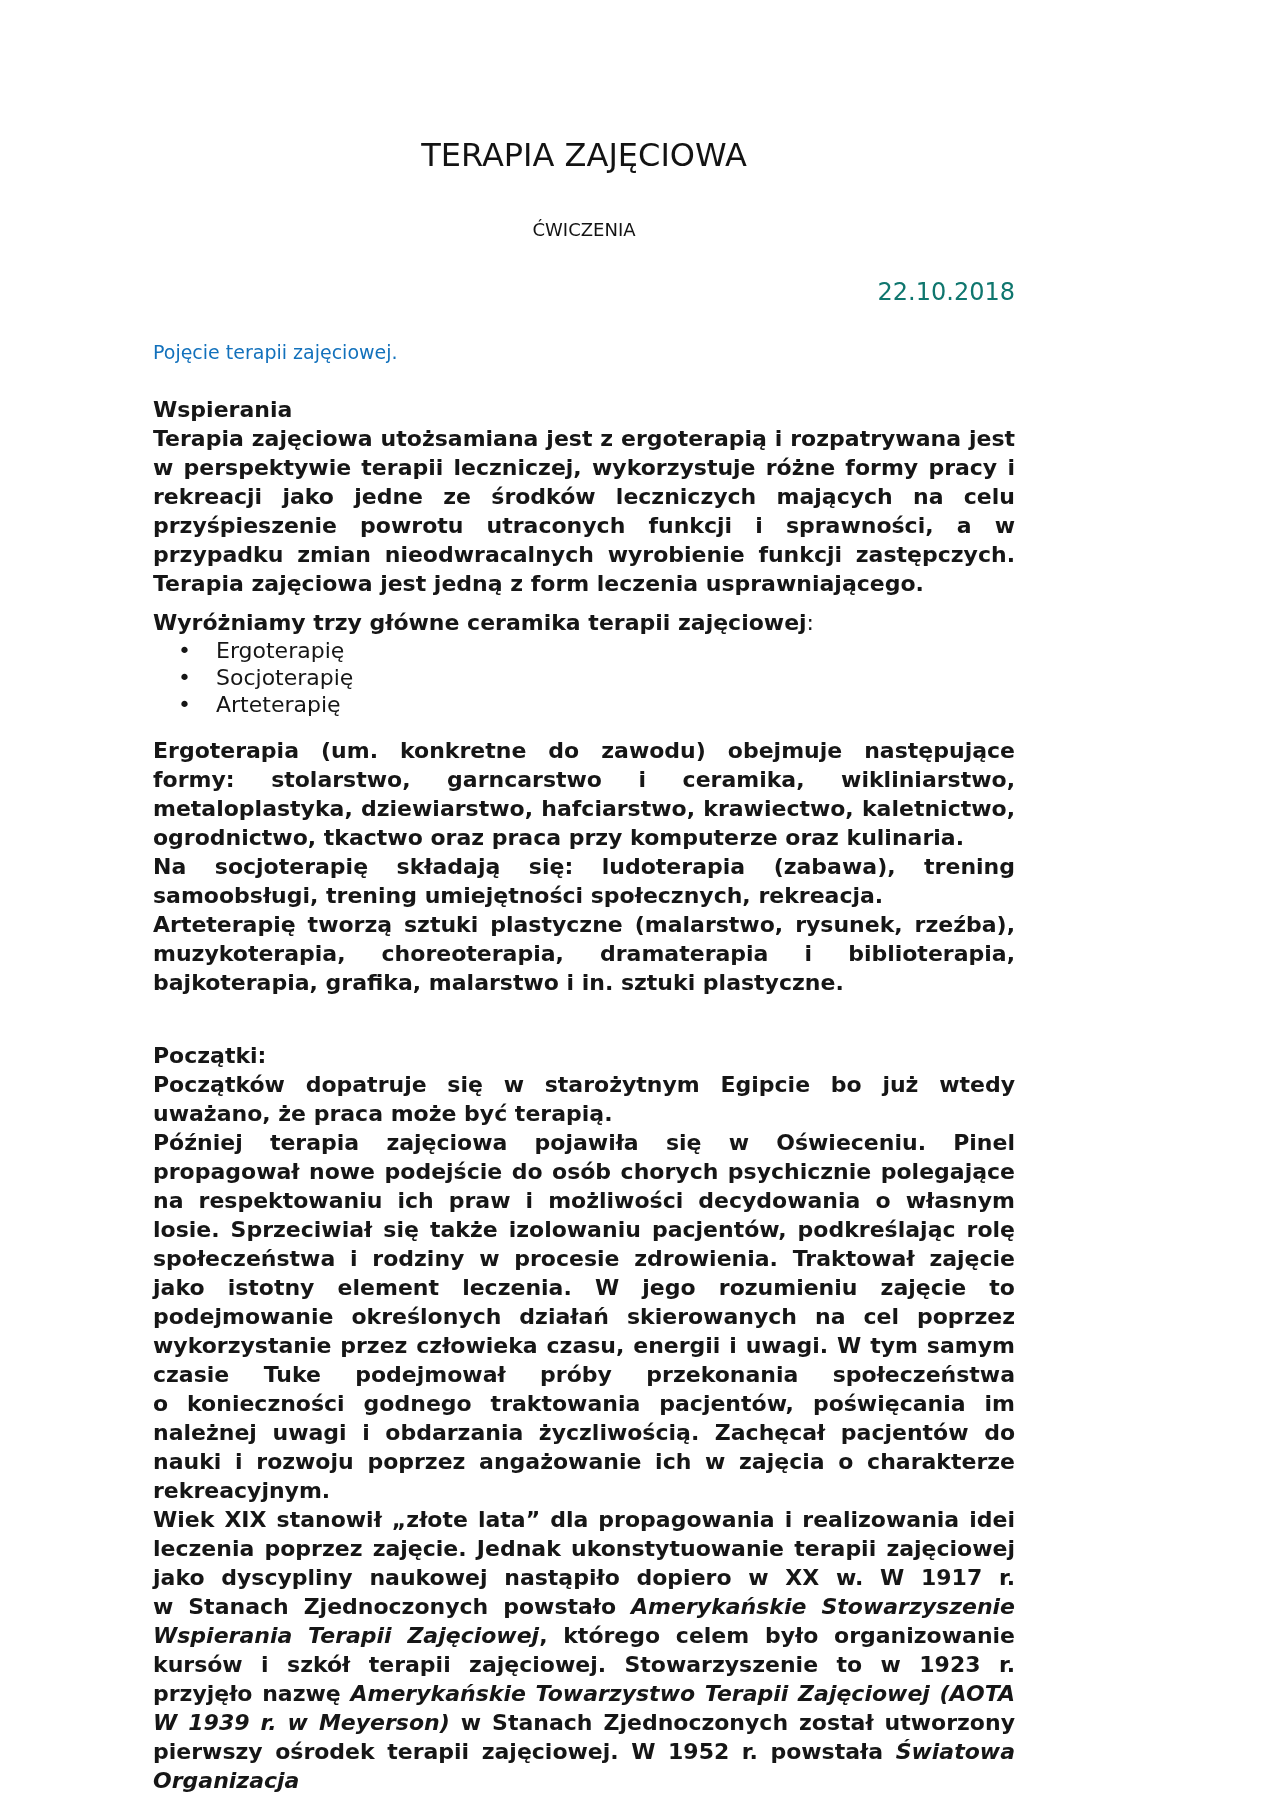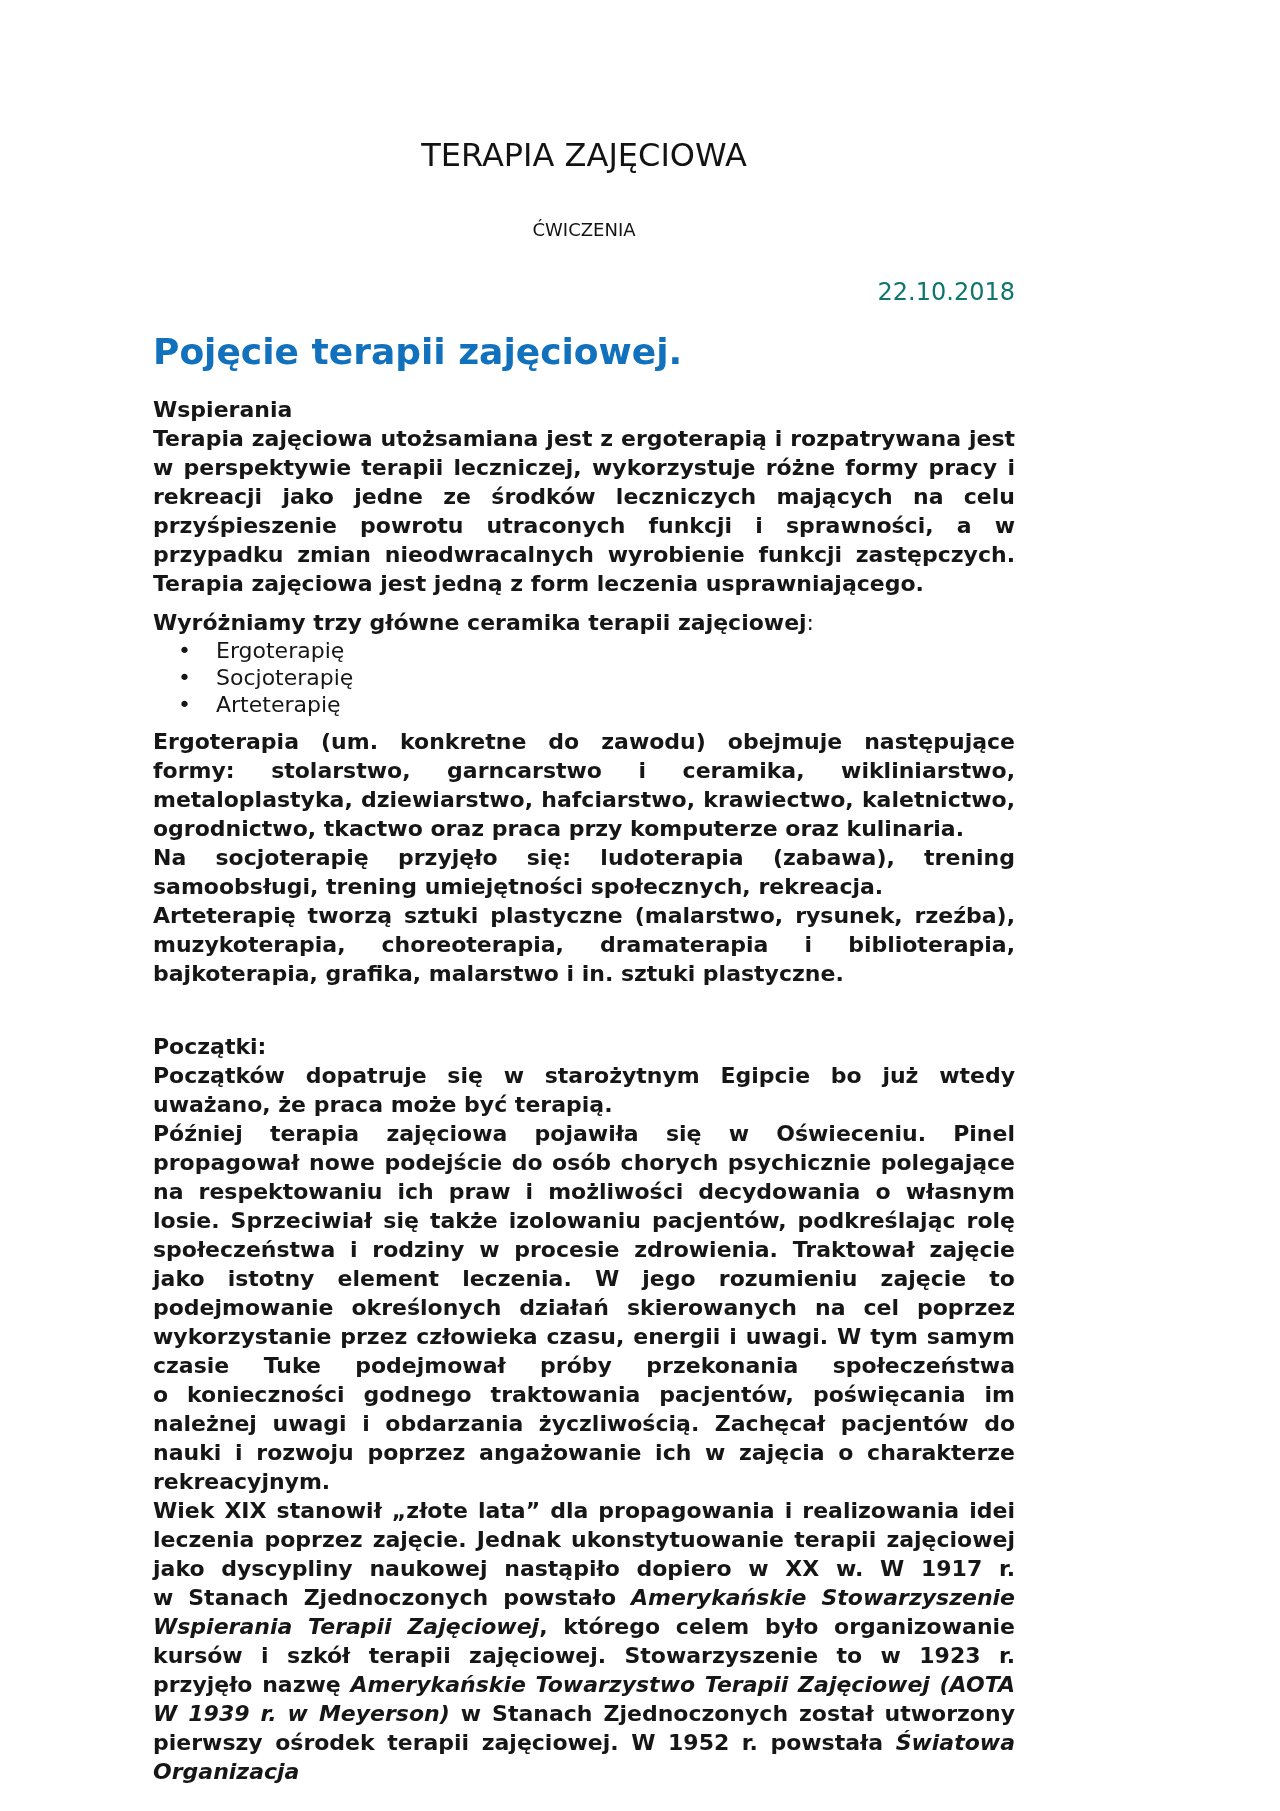--- a/index.html
+++ b/index.html
@@ -30,23 +30,23 @@
     margin: 0 0 33px 0;
     color: #131313;
   }
   .doc-date {
     text-align: right;
     font-size: 24px;
     line-height: 30px;
     margin: 0 0 28px 0;
   }
   .section-heading {
-    font-size: 36px;
+    font-size: 19px;
     line-height: 34px;
-    font-weight: bold;
+    font-weight: normal;
     margin: 0 0 26px 0;
   }
   p { margin: 0; }
   .lead { font-weight: bold; }
   .para { text-align: justify; font-weight: bold; }
   .types-heading { margin-top: 10px; }
   .b { font-weight: bold; }
   .i { font-style: italic; }
   ul.bullets {
     list-style: none;
@@ -56,21 +56,21 @@
   ul.bullets li {
     position: relative;
     padding-left: 63px;
     line-height: 27px;
   }
   ul.bullets .bullet {
     position: absolute;
     left: 25px;
     top: 0;
   }
-  .gap-top { margin-top: 9px; }
+  .gap-top { margin-top: 18px; }
   .gap-top-lg { margin-top: 44px; }
   .wide { line-height: 29px; }
 </style>
 </head>
 <body>
 
 <div class="page">
 
   <div class="doc-title">TERAPIA ZAJĘCIOWA</div>
 
@@ -98,21 +98,21 @@
       <span>Socjoterapię</span>
     </li>
     <li>
       <span class="bullet">•</span>
       <span>Arteterapię</span>
     </li>
   </ul>
 
   <p class="para gap-top">Ergoterapia (um. konkretne do zawodu) obejmuje następujące formy: stolarstwo, garncarstwo i ceramika, wikliniarstwo, metaloplastyka, dziewiarstwo, hafciarstwo, krawiectwo, kaletnictwo, ogrodnictwo, tkactwo oraz praca przy komputerze oraz kulinaria.</p>
 
-  <p class="para">Na socjoterapię przyjęło się: ludoterapia (zabawa), trening samoobsługi, trening umiejętności społecznych, rekreacja.</p>
+  <p class="para">Na socjoterapię składają się: ludoterapia (zabawa), trening samoobsługi, trening umiejętności społecznych, rekreacja.</p>
 
   <p class="para">Arteterapię tworzą sztuki plastyczne (malarstwo, rysunek, rzeźba), muzykoterapia, choreoterapia, dramaterapia i biblioterapia, bajkoterapia, grafika, malarstwo i in. sztuki plastyczne.</p>
 
   <p class="lead gap-top-lg">Początki:</p>
 
   <p class="para">Początków dopatruje się w starożytnym Egipcie bo już wtedy uważano, że praca może być terapią.</p>
 
   <p class="para">Później terapia zajęciowa pojawiła się w Oświeceniu. Pinel propagował nowe podejście do osób chorych psychicznie polegające na respektowaniu ich praw i&nbsp;możliwości decydowania o&nbsp;własnym losie. Sprzeciwiał się także izolowaniu pacjentów, podkreślając rolę społeczeństwa i&nbsp;rodziny w&nbsp;procesie zdrowienia. Traktował zajęcie jako istotny element leczenia. W&nbsp;jego rozumieniu zajęcie to podejmowanie określonych działań skierowanych na cel poprzez wykorzystanie przez człowieka czasu, energii i&nbsp;uwagi. W&nbsp;tym samym czasie Tuke podejmował próby przekonania społeczeństwa o&nbsp;konieczności godnego traktowania pacjentów, poświęcania im należnej uwagi i&nbsp;obdarzania życzliwością. Zachęcał pacjentów do nauki i&nbsp;rozwoju poprzez angażowanie ich w&nbsp;zajęcia o&nbsp;charakterze rekreacyjnym.</p>
 
   <p class="para wide"><span>Wiek XIX stanowił „złote lata” dla propagowania i&nbsp;realizowania idei leczenia poprzez zajęcie. Jednak ukonstytuowanie terapii zajęciowej jako dyscypliny naukowej nastąpiło dopiero w&nbsp;XX w. W&nbsp;1917&nbsp;r. w&nbsp;Stanach Zjednoczonych powstało </span><span class="i">Amerykańskie Stowarzyszenie Wspierania Terapii Zajęciowej</span><span>, którego celem było organizowanie kursów i&nbsp;szkół terapii zajęciowej. Stowarzyszenie to w&nbsp;1923&nbsp;r. przyjęło nazwę&nbsp;</span><span class="i">Amerykańskie Towarzystwo Terapii Zajęciowej (AOTA W&nbsp;1939&nbsp;r. w&nbsp;Meyerson)</span><span> w&nbsp;Stanach Zjednoczonych został utworzony pierwszy ośrodek terapii zajęciowej. W&nbsp;1952&nbsp;r. powstała </span><span class="i">Światowa Organizacja</span></p>

